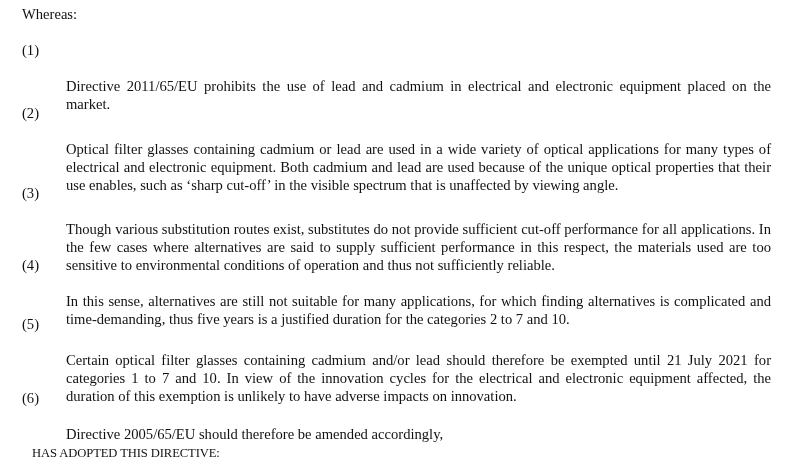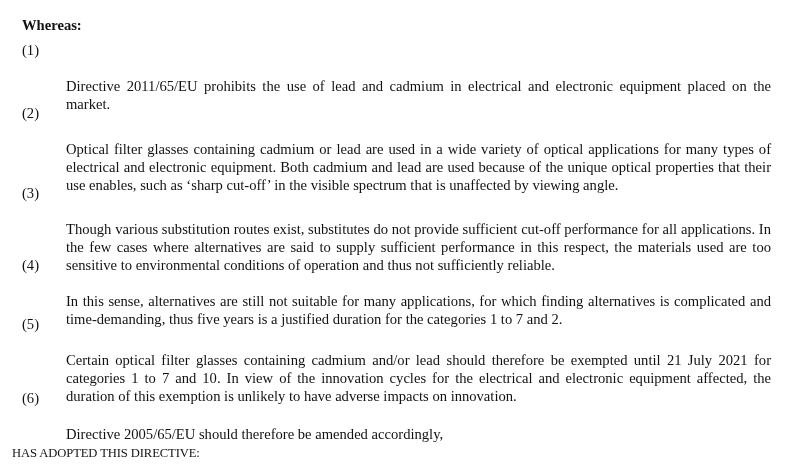--- a/index.html
+++ b/index.html
@@ -19,42 +19,41 @@
     }
     .doc {
       position: absolute;
       left: 0;
       top: 0;
       width: 800px;
     }
     .whereas {
       position: absolute;
       left: 22px;
-      top: 16px;
-      font-weight: bold;
+      top: 5px;
     }
     .recital {
       position: absolute;
       left: 22px;
       width: 749px;
       display: flex;
     }
     .recital-num {
       width: 44px;
       flex: 0 0 44px;
     }
     .recital-text {
       flex: 1 1 auto;
       text-align: justify;
       text-align-last: left;
       margin-top: 36px;
     }
     .adopted {
       position: absolute;
-      left: 12px;
+      left: 32px;
       top: 444px;
       font-size: 12.6px;
       letter-spacing: -0.1px;
     }
   </style>
 </head>
 <body>
 
 <div class="doc">
   <div class="whereas">Whereas:</div>
@@ -69,21 +68,21 @@
     <span class="recital-text">Optical filter glasses containing cadmium or lead are used in a wide variety of optical applications for many types of electrical and electronic equipment. Both cadmium and lead are used because of the unique optical properties that their use enables, such as ‘sharp cut-off’ in the visible spectrum that is unaffected by viewing angle.</span>
   </div>
 
   <div class="recital" style="top:184px;">
     <span class="recital-num">(3)</span>
     <span class="recital-text">Though various substitution routes exist, substitutes do not provide sufficient cut-off performance for all applications. In the few cases where alternatives are said to supply sufficient performance in this respect, the materials used are too sensitive to environmental conditions of operation and thus not sufficiently reliable.</span>
   </div>
 
   <div class="recital" style="top:256px;">
     <span class="recital-num">(4)</span>
-    <span class="recital-text">In this sense, alternatives are still not suitable for many applications, for which finding alternatives is complicated and time-demanding, thus five years is a justified duration for the categories 1 to 7 and 2.</span>
+    <span class="recital-text">In this sense, alternatives are still not suitable for many applications, for which finding alternatives is complicated and time-demanding, thus five years is a justified duration for the categories 2 to 7 and 10.</span>
   </div>
 
   <div class="recital" style="top:315px;">
     <span class="recital-num">(5)</span>
     <span class="recital-text">Certain optical filter glasses containing cadmium and/or lead should therefore be exempted until 21 July 2021 for categories 1 to 7 and 10. In view of the innovation cycles for the electrical and electronic equipment affected, the duration of this exemption is unlikely to have adverse impacts on innovation.</span>
   </div>
 
   <div class="recital" style="top:389px;">
     <span class="recital-num">(6)</span>
     <span class="recital-text">Directive 2005/65/EU should therefore be amended accordingly,</span>

